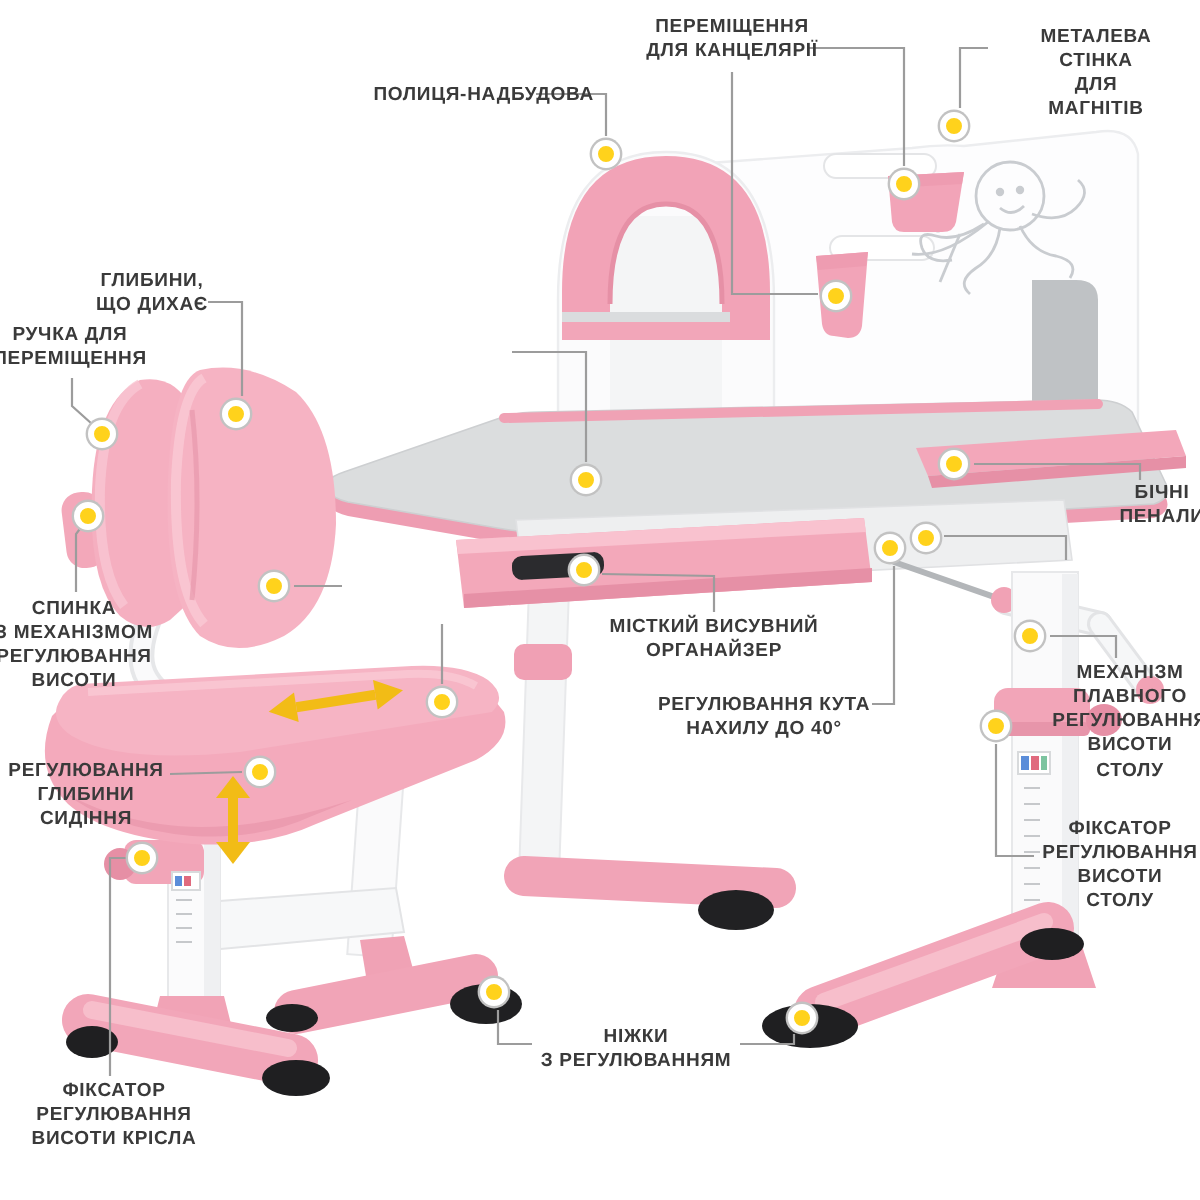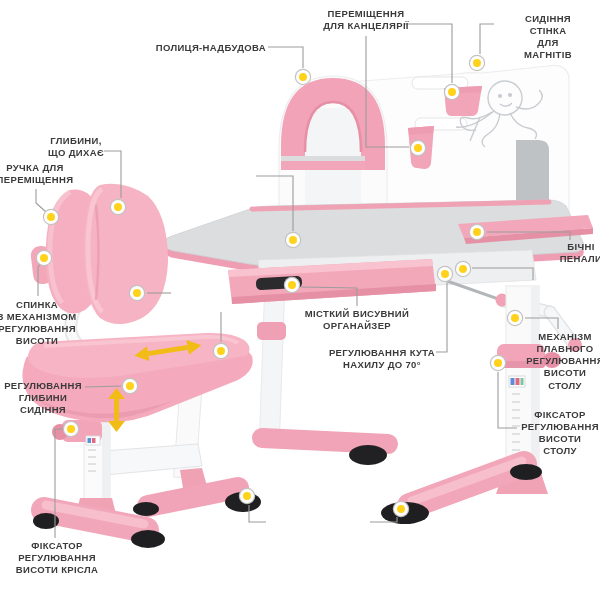--- a/index.html
+++ b/index.html
@@ -2,21 +2,21 @@
 <html style="--marker-yellow: #ffd21c; --pink: #f4aabc; --pink-dark: #e690a6; --line-gray: #9c9c9c; --text: #3a3a3a; --arrow-yellow: #f2bc16;"><head>
 <meta charset="utf-8">
 <style>
   html,body{margin:0;padding:0;background:#fff;}
   .stage{position:relative;width:600px;height:600px;background:#ffffff;overflow:hidden;
          font-family:"Liberation Sans", sans-serif;}
   .stage svg.scene{position:absolute;left:0;top:0;}
   .lbl{position:absolute;font-size:9.5px;font-weight:bold;color:var(--text,#3a3a3a);
        letter-spacing:.35px;line-height:1.28;text-align:center;white-space:pre-line;
        transform:translateX(-50%);z-index:5;}
-  .lbl.anchor-right{transform:translateX(-100%);text-align:left;}
+  .lbl.anchor-right{transform:translateX(-100%);text-align:left;margin-left:31px;}
   .marker{position:absolute;width:8px;height:8px;border-radius:50%;
           background:var(--marker-yellow,#ffd21c);border:3px solid #ffffff;
           box-shadow:0 0 0 1.2px #c2c2c2;transform:translate(-50%,-50%);z-index:4;}
 </style>
 </head>
 <body>
 
 <div class="stage">
 
   <svg class="scene" width="600" height="600" viewBox="0 0 600 600">
@@ -223,43 +223,45 @@
   <div class="marker" style="left:515px;top:318px"></div>
   <div class="marker" style="left:498px;top:363px"></div>
   <div class="marker" style="left:130px;top:386px"></div>
   <div class="marker" style="left:71px;top:429px"></div>
   <div class="marker" style="left:247px;top:496px"></div>
   <div class="marker" style="left:401px;top:509px"></div>
 
   <div class="lbl anchor-right" style="left:266px;top:42px">ПОЛИЦЯ-НАДБУДОВА</div>
   <div class="lbl" style="left:366px;top:8px">ПЕРЕМІЩЕННЯ
 ДЛЯ КАНЦЕЛЯРІЇ</div>
-  <div class="lbl" style="left:548px;top:13px">СИДІННЯ СТІНКА
+  <div class="lbl" style="left:548px;top:13px">МЕТАЛЕВА СТІНКА
 ДЛЯ МАГНІТІВ</div>
   <div class="lbl" style="left:76px;top:135px">ГЛИБИНИ,
 ЩО ДИХАЄ</div>
   <div class="lbl" style="left:35px;top:162px">РУЧКА ДЛЯ
 ПЕРЕМІЩЕННЯ</div>
   <div class="lbl" style="left:37px;top:299px">СПИНКА
 З МЕХАНІЗМОМ
 РЕГУЛЮВАННЯ
 ВИСОТИ</div>
   <div class="lbl" style="left:357px;top:308px">МІСТКИЙ ВИСУВНИЙ
 ОРГАНАЙЗЕР</div>
   <div class="lbl" style="left:382px;top:347px">РЕГУЛЮВАННЯ КУТА
-НАХИЛУ ДО 70°</div>
+НАХИЛУ ДО 40°</div>
   <div class="lbl" style="left:581px;top:241px">БІЧНІ
 ПЕНАЛИ</div>
   <div class="lbl" style="left:565px;top:331px">МЕХАНІЗМ
 ПЛАВНОГО
 РЕГУЛЮВАННЯ
 ВИСОТИ СТОЛУ</div>
   <div class="lbl" style="left:560px;top:409px">ФІКСАТОР
 РЕГУЛЮВАННЯ
 ВИСОТИ СТОЛУ</div>
   <div class="lbl" style="left:43px;top:380px">РЕГУЛЮВАННЯ
 ГЛИБИНИ
 СИДІННЯ</div>
   <div class="lbl" style="left:57px;top:540px">ФІКСАТОР
 РЕГУЛЮВАННЯ
 ВИСОТИ КРІСЛА</div>
+  <div class="lbl" style="left:318px;top:513px">НІЖКИ
+З РЕГУЛЮВАННЯМ</div>
 
 </div>
 
 </body></html>

